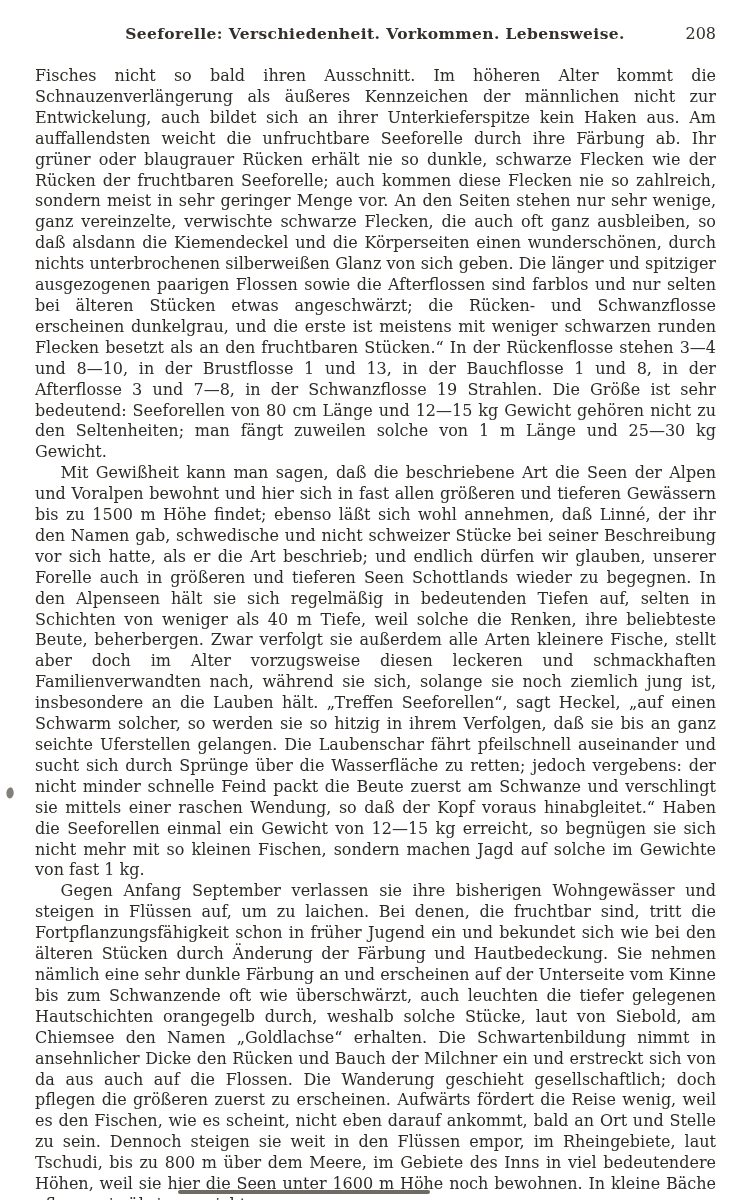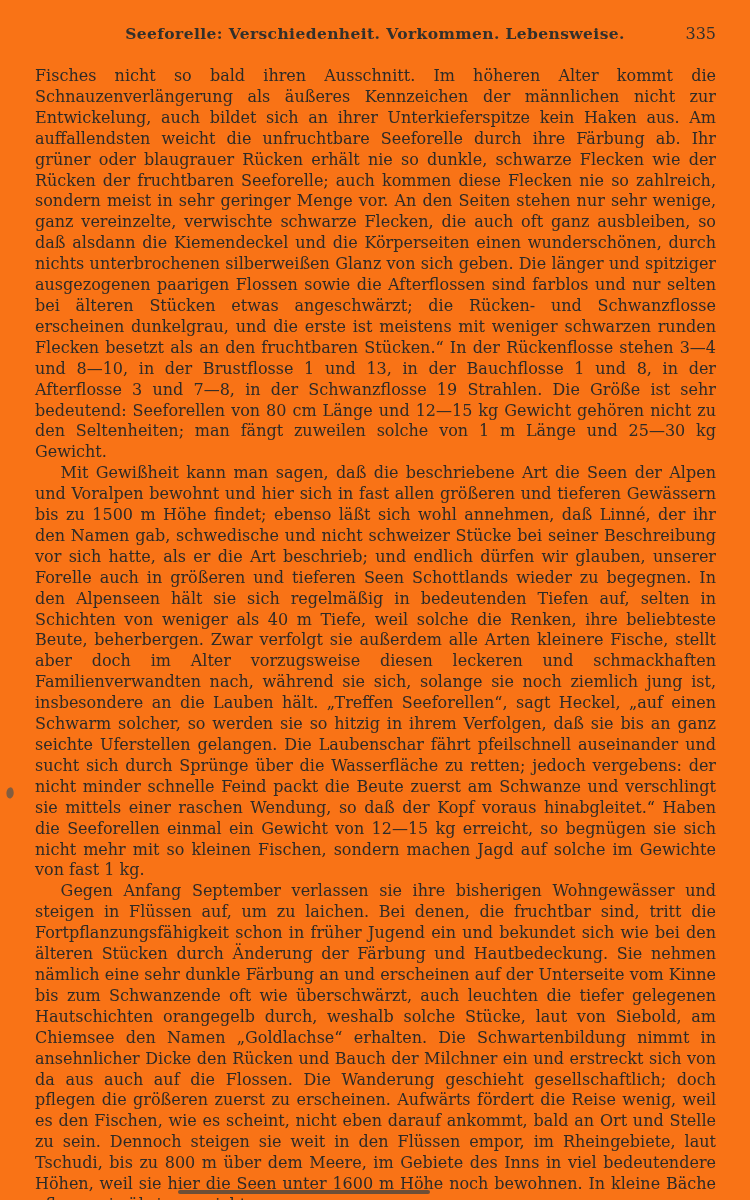--- a/index.html
+++ b/index.html
@@ -5,21 +5,21 @@
   html, body {
     margin: 0;
     padding: 0;
     background: #e8e6e1;
   }
   .page {
     position: relative;
     width: 750px;
     height: 1200px;
     margin: 0 auto;
-    background: #f97316;
+    background: #ffffff;
     color: #2e2b27;
     font-family: "DejaVu Serif", "Liberation Serif", serif;
     overflow: hidden;
     box-sizing: border-box;
   }
   .page-header {
     position: relative;
     height: 24px;
     margin-top: 24px;
     padding: 0 34px;
@@ -81,21 +81,21 @@
     opacity: 0.8;
   }
 </style>
 </head>
 <body>
 
 <div class="page">
 
   <header class="page-header">
     <div class="running-title">Seeforelle: Verschiedenheit.  Vorkommen.  Lebensweise.</div>
-    <div class="page-number">335</div>
+    <div class="page-number">208</div>
   </header>
 
   <main class="text-block">
     <p class="par no-indent">Fisches nicht so bald ihren Ausschnitt.  Im höheren Alter kommt die Schnauzenverlängerung als äußeres Kennzeichen der männlichen nicht zur Entwickelung, auch bildet sich an ihrer Unterkieferspitze kein Haken aus.  Am auffallendsten weicht die unfruchtbare Seeforelle durch ihre Färbung ab.  Ihr grüner oder blaugrauer Rücken erhält nie so dunkle, schwarze Flecken wie der Rücken der fruchtbaren Seeforelle; auch kommen diese Flecken nie so zahlreich, sondern meist in sehr geringer Menge vor.  An den Seiten stehen nur sehr wenige, ganz vereinzelte, verwischte schwarze Flecken, die auch oft ganz ausbleiben, so daß alsdann die Kiemendeckel und die Körperseiten einen wunderschönen, durch nichts unterbrochenen silberweißen Glanz von sich geben.  Die länger und spitziger ausgezogenen paarigen Flossen sowie die Afterflossen sind farblos und nur selten bei älteren Stücken etwas angeschwärzt; die Rücken- und Schwanzflosse erscheinen dunkelgrau, und die erste ist meistens mit weniger schwarzen runden Flecken besetzt als an den fruchtbaren Stücken.“  In der Rückenflosse stehen 3—4 und 8—10, in der Brustflosse 1 und 13, in der Bauchflosse 1 und 8, in der Afterflosse 3 und 7—8, in der Schwanzflosse 19 Strahlen.  Die Größe ist sehr bedeutend: Seeforellen von 80 cm Länge und 12—15 kg Gewicht gehören nicht zu den Seltenheiten; man fängt zuweilen solche von 1 m Länge und 25—30 kg Gewicht.</p>
     <p class="par">Mit Gewißheit kann man sagen, daß die beschriebene Art die Seen der Alpen und Voralpen bewohnt und hier sich in fast allen größeren und tieferen Gewässern bis zu 1500 m Höhe findet; ebenso läßt sich wohl annehmen, daß Linné, der ihr den Namen gab, schwedische und nicht schweizer Stücke bei seiner Beschreibung vor sich hatte, als er die Art beschrieb; und endlich dürfen wir glauben, unserer Forelle auch in größeren und tieferen Seen Schottlands wieder zu begegnen.  In den Alpenseen hält sie sich regelmäßig in bedeutenden Tiefen auf, selten in Schichten von weniger als 40 m Tiefe, weil solche die Renken, ihre beliebteste Beute, beherbergen.  Zwar verfolgt sie außerdem alle Arten kleinere Fische, stellt aber doch im Alter vorzugsweise diesen leckeren und schmackhaften Familienverwandten nach, während sie sich, solange sie noch ziemlich jung ist, insbesondere an die Lauben hält.  „Treffen Seeforellen“, sagt Heckel, „auf einen Schwarm solcher, so werden sie so hitzig in ihrem Verfolgen, daß sie bis an ganz seichte Uferstellen gelangen.  Die Laubenschar fährt pfeilschnell auseinander und sucht sich durch Sprünge über die Wasserfläche zu retten; jedoch vergebens: der nicht minder schnelle Feind packt die Beute zuerst am Schwanze und verschlingt sie mittels einer raschen Wendung, so daß der Kopf voraus hinabgleitet.“  Haben die Seeforellen einmal ein Gewicht von 12—15 kg erreicht, so begnügen sie sich nicht mehr mit so kleinen Fischen, sondern machen Jagd auf solche im Gewichte von fast 1 kg.</p>
     <p class="par">Gegen Anfang September verlassen sie ihre bisherigen Wohngewässer und steigen in Flüssen auf, um zu laichen.  Bei denen, die fruchtbar sind, tritt die Fortpflanzungsfähigkeit schon in früher Jugend ein und bekundet sich wie bei den älteren Stücken durch Änderung der Färbung und Hautbedeckung.  Sie nehmen nämlich eine sehr dunkle Färbung an und erscheinen auf der Unterseite vom Kinne bis zum Schwanzende oft wie überschwärzt, auch leuchten die tiefer gelegenen Hautschichten orangegelb durch, weshalb solche Stücke, laut von Siebold, am Chiemsee den Namen „Goldlachse“ erhalten.  Die Schwartenbildung nimmt in ansehnlicher Dicke den Rücken und Bauch der Milchner ein und erstreckt sich von da aus auch auf die Flossen.  Die Wanderung geschieht gesellschaftlich; doch pflegen die größeren zuerst zu erscheinen.  Aufwärts fördert die Reise wenig, weil es den Fischen, wie es scheint, nicht eben darauf ankommt, bald an Ort und Stelle zu sein.  Dennoch steigen sie weit in den Flüssen empor, im Rheingebiete, laut Tschudi, bis zu 800 m über dem Meere, im Gebiete des Inns in viel bedeutendere Höhen, weil sie hier die Seen unter 1600 m Höhe noch bewohnen.  In kleine Bäche pflegen sie übrigens nicht</p>
   </main>
 
   <div class="margin-mark"></div>
   <div class="bottom-artifact"></div>

